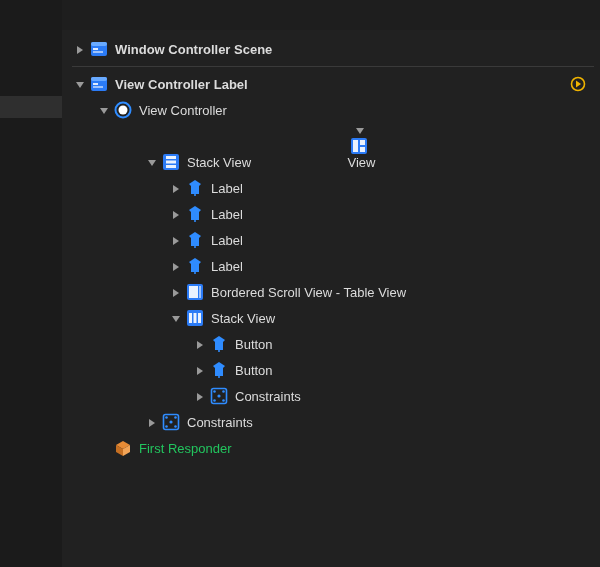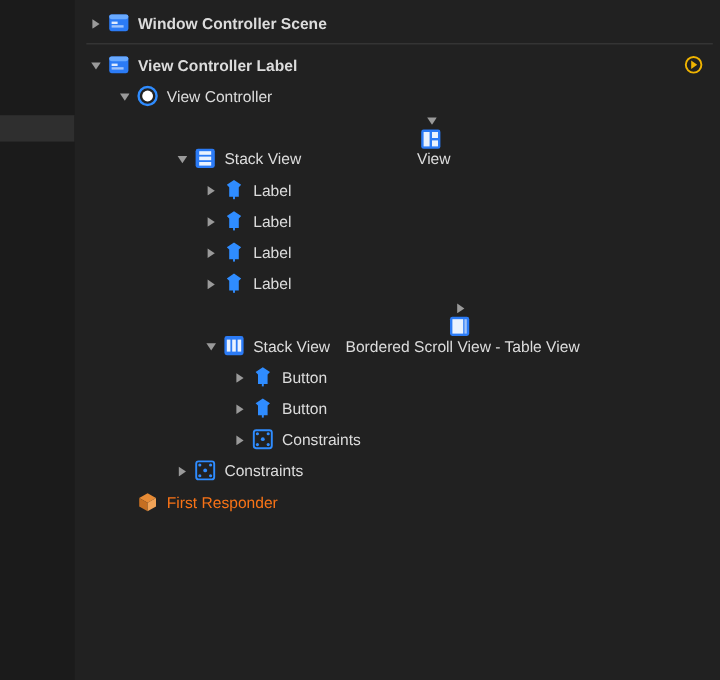--- a/index.html
+++ b/index.html
@@ -29,40 +29,41 @@
     left: 0;
     right: 0;
     height: 22px;
     background: #2f2f2f;
   }
   .panel {
     flex: 1;
     background: #212121;
     padding-top: 6px;
     box-sizing: border-box;
+    margin-top: 30px;
   }
   .row {
     display: flex;
     align-items: center;
     height: 26px;
     padding-left: 6px;
     box-sizing: border-box;
     white-space: nowrap;
   }
   .row.scene {
     font-weight: 700;
     color: #f2f2f2;
     position: relative;
   }
   .row .label {
     margin-left: 3px;
     color: #dcdcdc;
   }
   .row.orange .label {
-    color: #f97316;
+    color: #22c55e;
   }
   .disclosure {
     width: 14px;
     height: 14px;
     display: flex;
     align-items: center;
     justify-content: center;
     flex: none;
     margin-right: 2px;
   }
@@ -311,21 +312,21 @@
           </svg>
         </span>
       <span class="icon">
           <svg>
             <use href="#ic-label"></use>
           </svg>
         </span>
       <span class="label">Label</span>
     </div>
 
-    <div class="row" style="padding-left:106px;flex-direction:column;">
+    <div class="row" style="padding-left:106px;">
       <span class="disclosure">
           <svg>
             <use href="#tri-right"></use>
           </svg>
         </span>
       <span class="icon">
           <svg>
             <use href="#ic-scroll"></use>
           </svg>
         </span>

